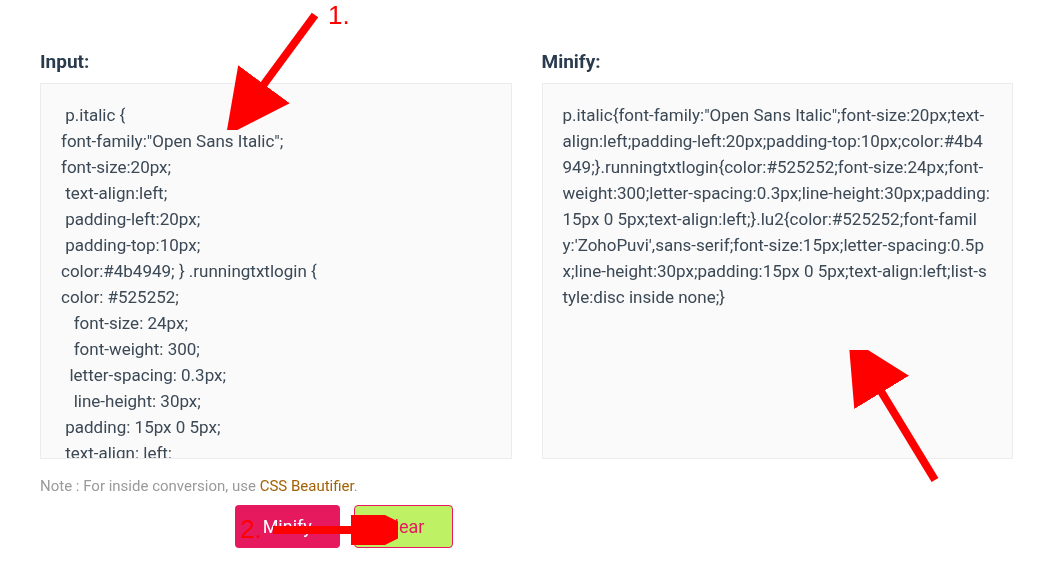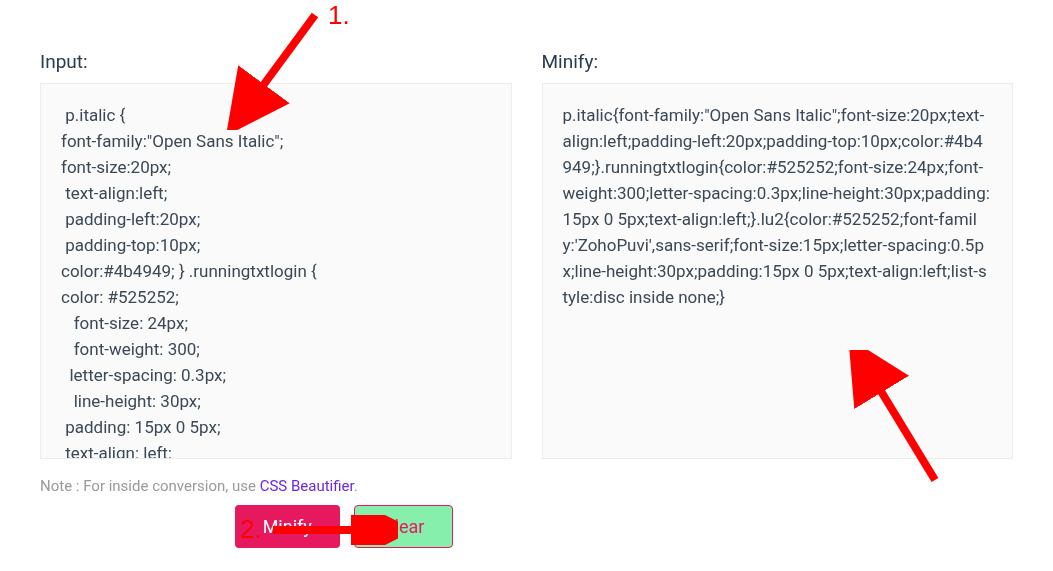--- a/index.html
+++ b/index.html
@@ -17,21 +17,21 @@
     .panels {
       display: flex;
       gap: 30px;
     }
     .panel {
       flex: 1;
       display: flex;
       flex-direction: column;
     }
     .panel-label {
-      font-weight: 400;
+      font-weight: 700;
       font-size: 19px;
       color: #2b3b4e;
       margin-bottom: 10px;
     }
     .box {
       border: 1px solid #ececec;
       background: #fafafa;
       height: 376px;
       padding: 18px 20px;
       overflow-y: auto;
@@ -60,21 +60,21 @@
       white-space: normal;
       word-break: break-all;
       overflow-wrap: break-word;
     }
     .note-row {
       margin-top: 18px;
       font-size: 15px;
       color: #9a9a9a;
     }
     .note-row a {
-      color: #6d28d9;
+      color: #a16207;
       text-decoration: none;
     }
     .buttons {
       display: flex;
       justify-content: center;
       gap: 14px;
       margin-top: 10px;
       padding-right: 365px;
     }
     .btn {
@@ -83,21 +83,21 @@
       border-radius: 4px;
       cursor: pointer;
       font-family: inherit;
     }
     .btn-primary {
       background: #e6195e;
       color: #fff;
       border: none;
     }
     .btn-secondary {
-      background: #86efac;
+      background: #bef264;
       color: #e6195e;
       border: 1.5px solid #e6195e;
     }
 
     
     .annotation {
       position: absolute;
       pointer-events: none;
     }
     .anno-num {

